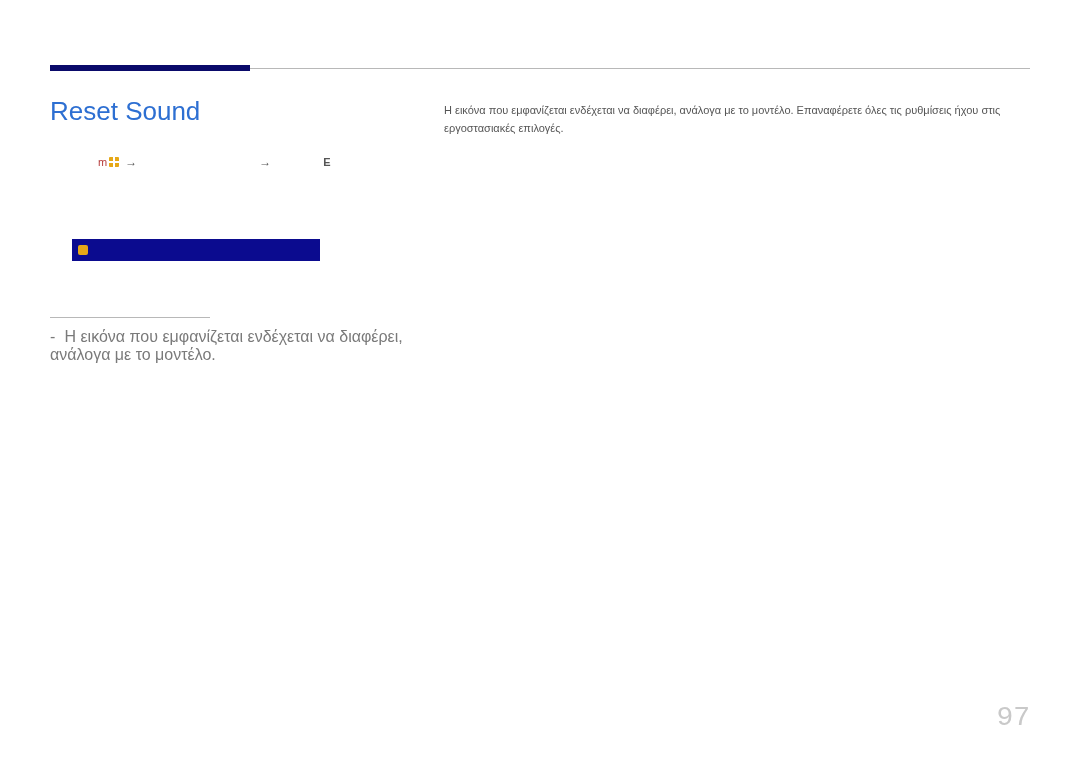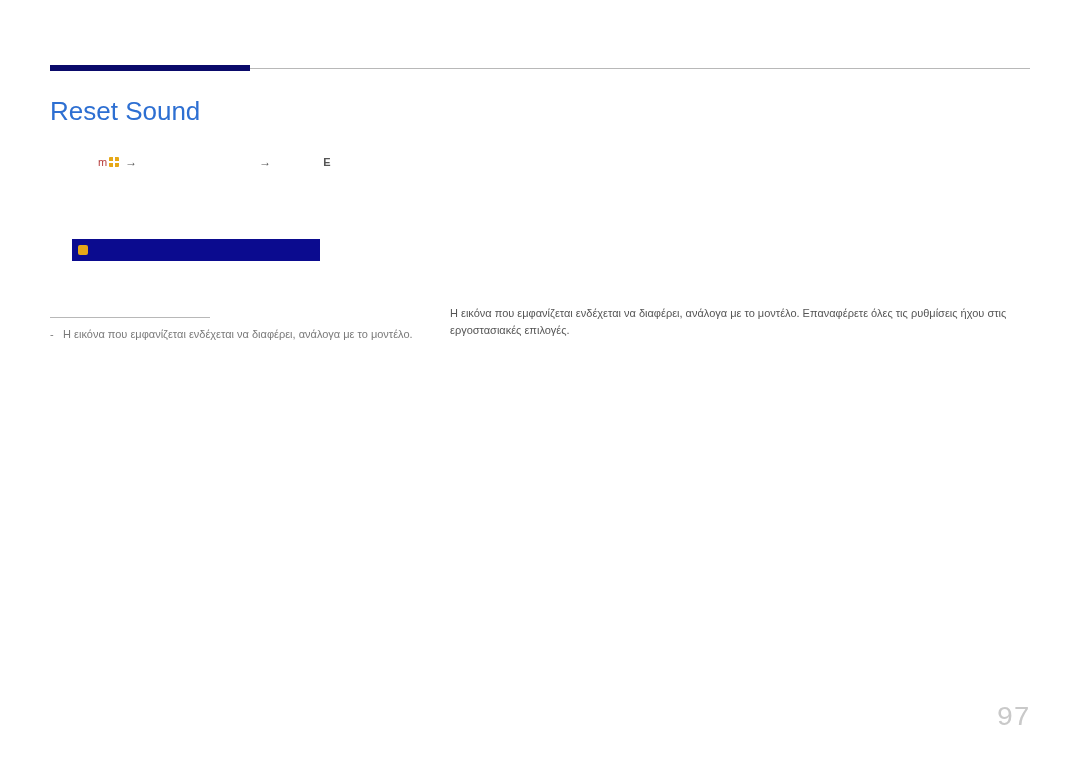--- a/index.html
+++ b/index.html
@@ -14,21 +14,21 @@
   }
   .header-bar { position: relative; height: 8px; margin-bottom: 24px; }
   .header-line-thin {
     position: absolute; left: 0; right: 0; top: 4px;
     height: 1px; background: #b8b8b8;
   }
   .header-line-thick {
     position: absolute; left: 0; top: 1px;
     width: 200px; height: 6px; background: #0a0a6a;
   }
-  .content-row { display: flex; gap: 30px; align-items: flex-end; }
+  .content-row { display: flex; gap: 24px; }
   .left-col { width: 370px; flex-shrink: 0; }
   .right-col { flex: 1; padding-top: 6px; }
   .page-title {
     font-size: 26px; font-weight: 400; color: #2d6fd2;
     margin-bottom: 28px;
   }
   .nav-path {
     display: flex; align-items: center; gap: 6px;
     margin-left: 48px; margin-bottom: 26px;
     font-size: 11px; color: #6a6a6a;
@@ -56,21 +56,21 @@
   .menu-small-icon {
     display: inline-block; width: 10px; height: 10px;
     background: #e6a817; border-radius: 2px;
     margin-right: 4px;
   }
   .body-text { font-size: 11px; line-height: 1.6; color: #555; }
   .footnote-rule {
     width: 160px; height: 1px; background: #b8b8b8;
     margin-top: 56px; margin-bottom: 10px;
   }
-  .footnote { font-size: 11px; color: #7a7a7a; }
+  .footnote { font-size: 16px; color: #7a7a7a; }
   .footnote-dash { display: inline-block; width: 10px; }
   .page-number {
     position: absolute; right: 50px; bottom: 30px;
     font-size: 28px; color: #c9c9c9; font-weight: 300; font-family: Liberation Mono, monospace;
   }
 </style>
 </head>
 <body>
 
 <div class="header-bar">

